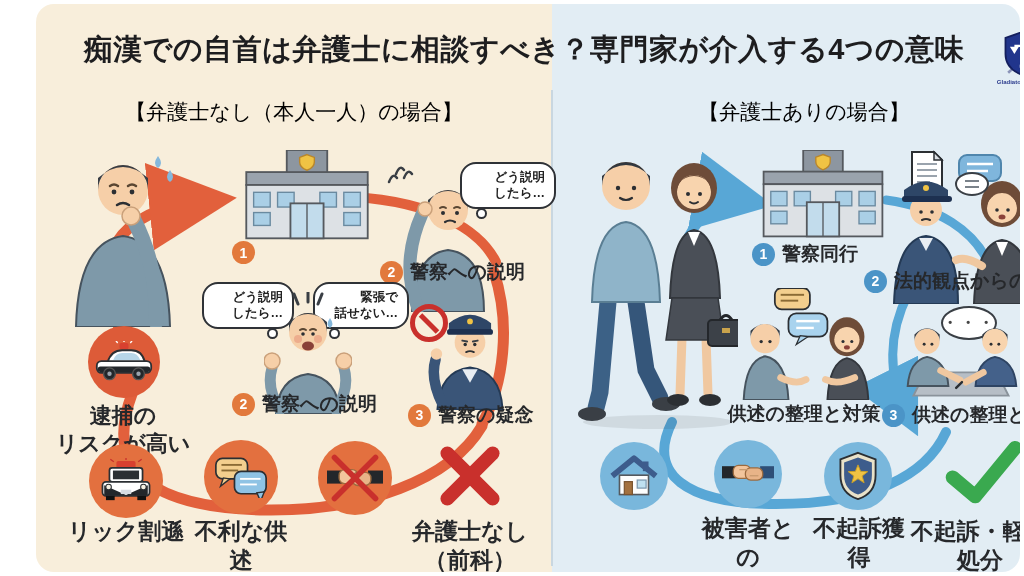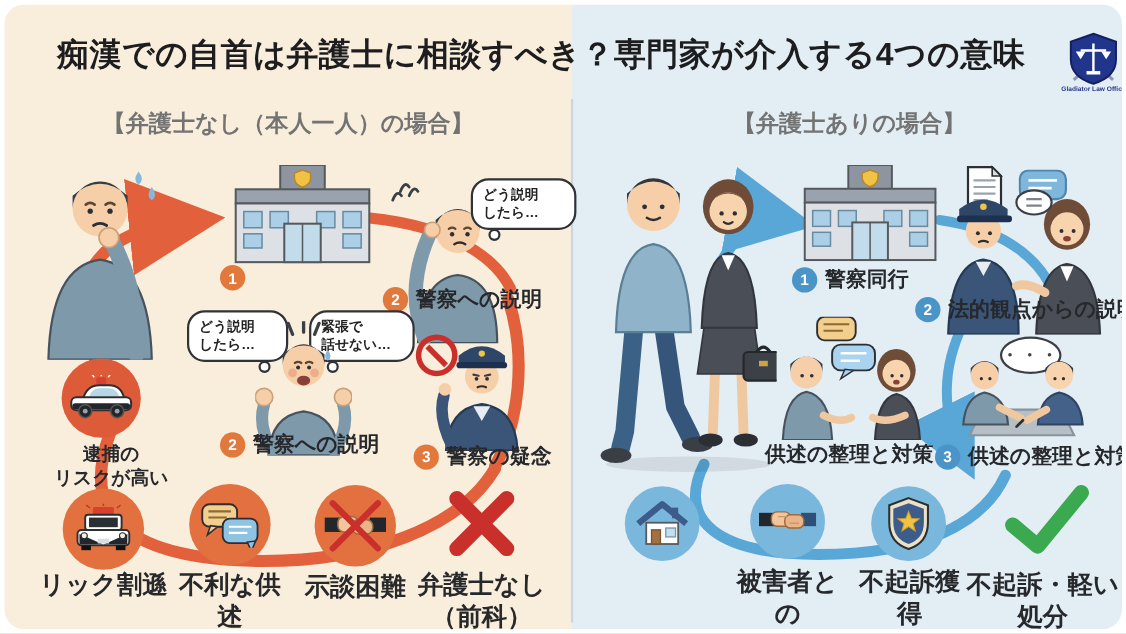--- a/index.html
+++ b/index.html
@@ -1,35 +1,35 @@
 <!DOCTYPE html>
 <html><head>
 <meta charset="utf-8">
 <style>
   html,body{margin:0;padding:0;background:#d9d9d9;}
   .stage{position:relative;width:1024px;height:576px;background:#fff;overflow:hidden;
          font-family:"Liberation Sans","DejaVu Sans",sans-serif;}
-  .canvas{position:absolute;inset:4px;border-radius:18px;overflow:hidden;}
+  .canvas{position:absolute;inset:4px;border-radius:18px;overflow:hidden;margin-left:32px;}
   .abs{position:absolute;}
   .half{position:absolute;top:0;bottom:0;}
   .half.l{left:0;width:516px;background:#f8eedb;}
   .half.r{left:516px;right:0;background:#e2edf4;}
   .divider{position:absolute;left:515px;top:86px;bottom:6px;width:2px;background:#c9d7e0;}
   .title{position:absolute;left:28px;top:26px;width:920px;text-align:center;
          font-size:29px;font-weight:800;color:#1d1d1f;letter-spacing:.5px;}
-  .sec-head{position:absolute;text-align:center;font-size:21px;font-weight:700;color:#737373;}
+  .sec-head{position:absolute;text-align:center;font-size:21px;font-weight:400;color:#000000;}
   .step{position:absolute;display:flex;align-items:center;gap:7px;
         font-weight:800;color:#26282b;font-size:19px;white-space:nowrap;}
   .num{width:23px;height:23px;border-radius:50%;color:#fff;display:inline-flex;
        align-items:center;justify-content:center;font-size:14px;font-weight:800;flex:0 0 auto;}
   .num.or{background:#e2793c;} .num.bl{background:#4b94c7;}
   .lbl{position:absolute;font-weight:800;color:#26282b;text-align:center;
        line-height:1.28;white-space:pre-line;font-size:23px;}
   .bubble{position:absolute;background:#fff;border:2px solid #2f3237;border-radius:16px;
-          padding:5px 9px;font-size:12.5px;font-weight:700;color:#222;text-align:left;
+          padding:5px 9px;font-size:12.5px;font-weight:700;color:#222;text-align:right;
           line-height:1.3;white-space:pre-line;}
   .bubble.th::after{content:"";position:absolute;width:7px;height:7px;background:#fff;
           border:2px solid #2f3237;border-radius:50%;bottom:-12px;left:14px;}
   .bubble.th2::after{content:"";position:absolute;width:7px;height:7px;background:#fff;
           border:2px solid #2f3237;border-radius:50%;bottom:-12px;right:14px;}
   .dots-bubble{position:absolute;background:#fff;border:2px solid #3a3f45;border-radius:50%;
           width:52px;height:30px;display:flex;align-items:center;justify-content:center;
           font-size:16px;font-weight:800;color:#444;letter-spacing:2px;}
   .circle{position:absolute;border-radius:50%;display:flex;align-items:center;justify-content:center;}
   .circle.or{background:#e3703f;} .circle.or2{background:#dd5b38;} .circle.bl{background:#79b7dc;}
@@ -202,21 +202,21 @@
       <path d="M 14,23 Q 18,10 30,10 H 40 Q 52,10 55,23 Z" fill="#fff" stroke="#2b2f33" stroke-width="2"></path>
       <path d="M 20,21 Q 23,13 30,13 H 40 Q 47,13 50,21 Z" fill="#b7d6e8"></path>
       <rect x="2" y="22" width="60" height="13" rx="5" fill="#fff" stroke="#2b2f33" stroke-width="2"></rect>
       <rect x="3" y="28" width="58" height="6" rx="3" fill="#23272b"></rect>
       <circle cx="16" cy="36" r="6.5" fill="#23272b" stroke="#555" stroke-width="1.5"></circle>
       <circle cx="48" cy="36" r="6.5" fill="#23272b" stroke="#555" stroke-width="1.5"></circle>
       <circle cx="16" cy="36" r="2.4" fill="#9aa3ad"></circle>
           <circle cx="48" cy="36" r="2.4" fill="#9aa3ad"></circle>
     </svg>
   </div>
-  <div class="lbl" style="left:22px;top:398px;width:150px;font-size:17px">逮捕の
+  <div class="lbl" style="left:12px;top:398px;width:150px;font-size:22px">逮捕の
 リスクが高い</div>
 
   <div class="circle or" style="left:53px;top:440px;width:74px;height:74px">
     <svg width="54" height="46" viewBox="0 0 62 50">
       <rect x="20" y="2" width="22" height="8" rx="2" fill="#d8402f"></rect>
       <path d="M 17,3 L 13,0 M 31,1 L 31,-3 M 45,3 L 49,0" stroke="#c9302c" stroke-width="1.5"></path>
       <rect x="12" y="10" width="38" height="16" rx="3" fill="#fff" stroke="#2b2f33" stroke-width="2"></rect>
       <rect x="16" y="13" width="30" height="10" fill="#2b2f33"></rect>
       <rect x="4" y="26" width="54" height="16" rx="4" fill="#fff" stroke="#2b2f33" stroke-width="2"></rect>
       <path d="M 6,30 L 31,41 L 56,30 L 56,41 L 6,41 Z" fill="#23272b"></path>
@@ -246,21 +246,20 @@
   <div class="circle or" style="left:282px;top:437px;width:74px;height:74px">
     <svg width="56" height="56" viewBox="0 0 60 60">
       <rect x="0" y="22" width="16" height="14" fill="#23272b"></rect>
       <rect x="44" y="22" width="16" height="14" fill="#23272b"></rect>
       <rect x="13" y="21" width="20" height="15" rx="6" fill="#f2c59c" stroke="#9c6b3f" stroke-width="1.5"></rect>
       <rect x="27" y="24" width="20" height="14" rx="6" fill="#e8b488" stroke="#9c6b3f" stroke-width="1.5"></rect>
       <line x1="8" y1="8" x2="52" y2="52" stroke="#c9302c" stroke-width="6" stroke-linecap="round"></line>
       <line x1="52" y1="8" x2="8" y2="52" stroke="#c9302c" stroke-width="6" stroke-linecap="round"></line>
     </svg>
   </div>
-  <div class="lbl" style="left:262px;top:515px;width:114px">示談困難</div>
 
   <svg class="xwrap" style="left:398px;top:438px" width="72" height="68" viewBox="0 0 84 84">
     <line x1="14" y1="14" x2="70" y2="70" stroke="#c9302c" stroke-width="17" stroke-linecap="round"></line>
     <line x1="70" y1="14" x2="14" y2="70" stroke="#c9302c" stroke-width="17" stroke-linecap="round"></line>
   </svg>
   <div class="lbl" style="left:356px;top:513px;width:156px">弁護士なし（前科）</div>
 
   <svg class="abs" style="left:534px;top:138px" width="168" height="288" viewBox="0 0 168 288">
     <ellipse cx="88" cy="280" rx="75" ry="7" fill="rgba(0,0,0,0.08)"></ellipse>
     <path d="M 38,160 L 30,250 L 26,266" stroke="#3c6186" stroke-width="17" fill="none" stroke-linecap="round"></path>

